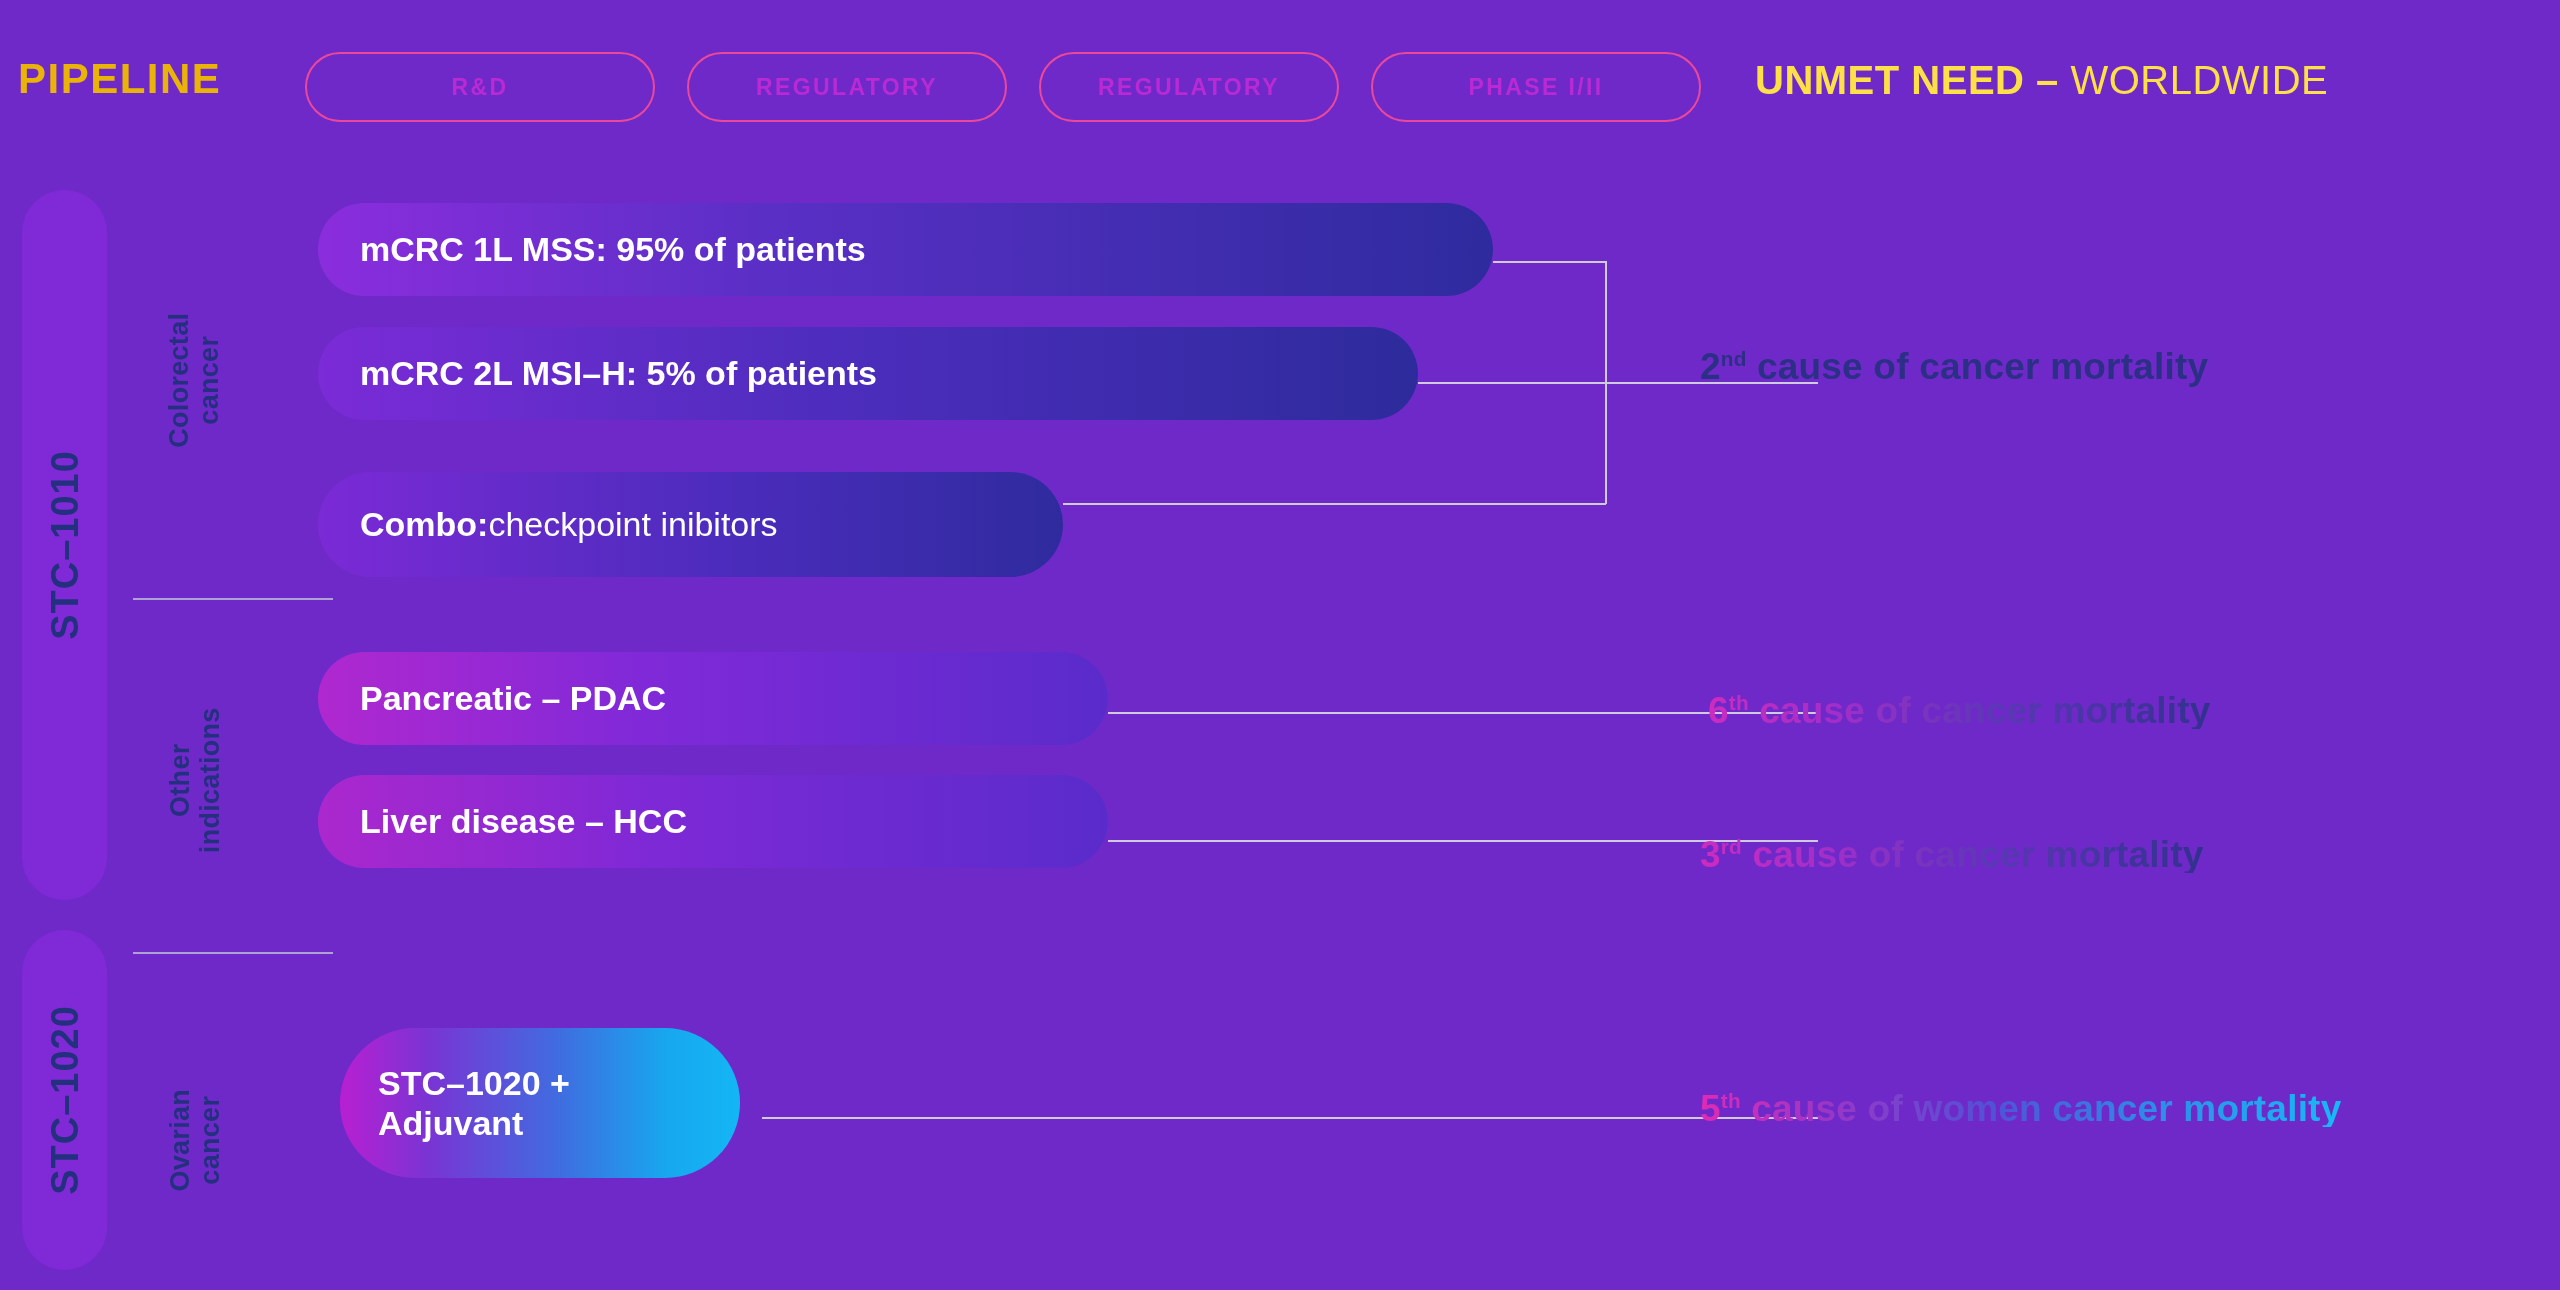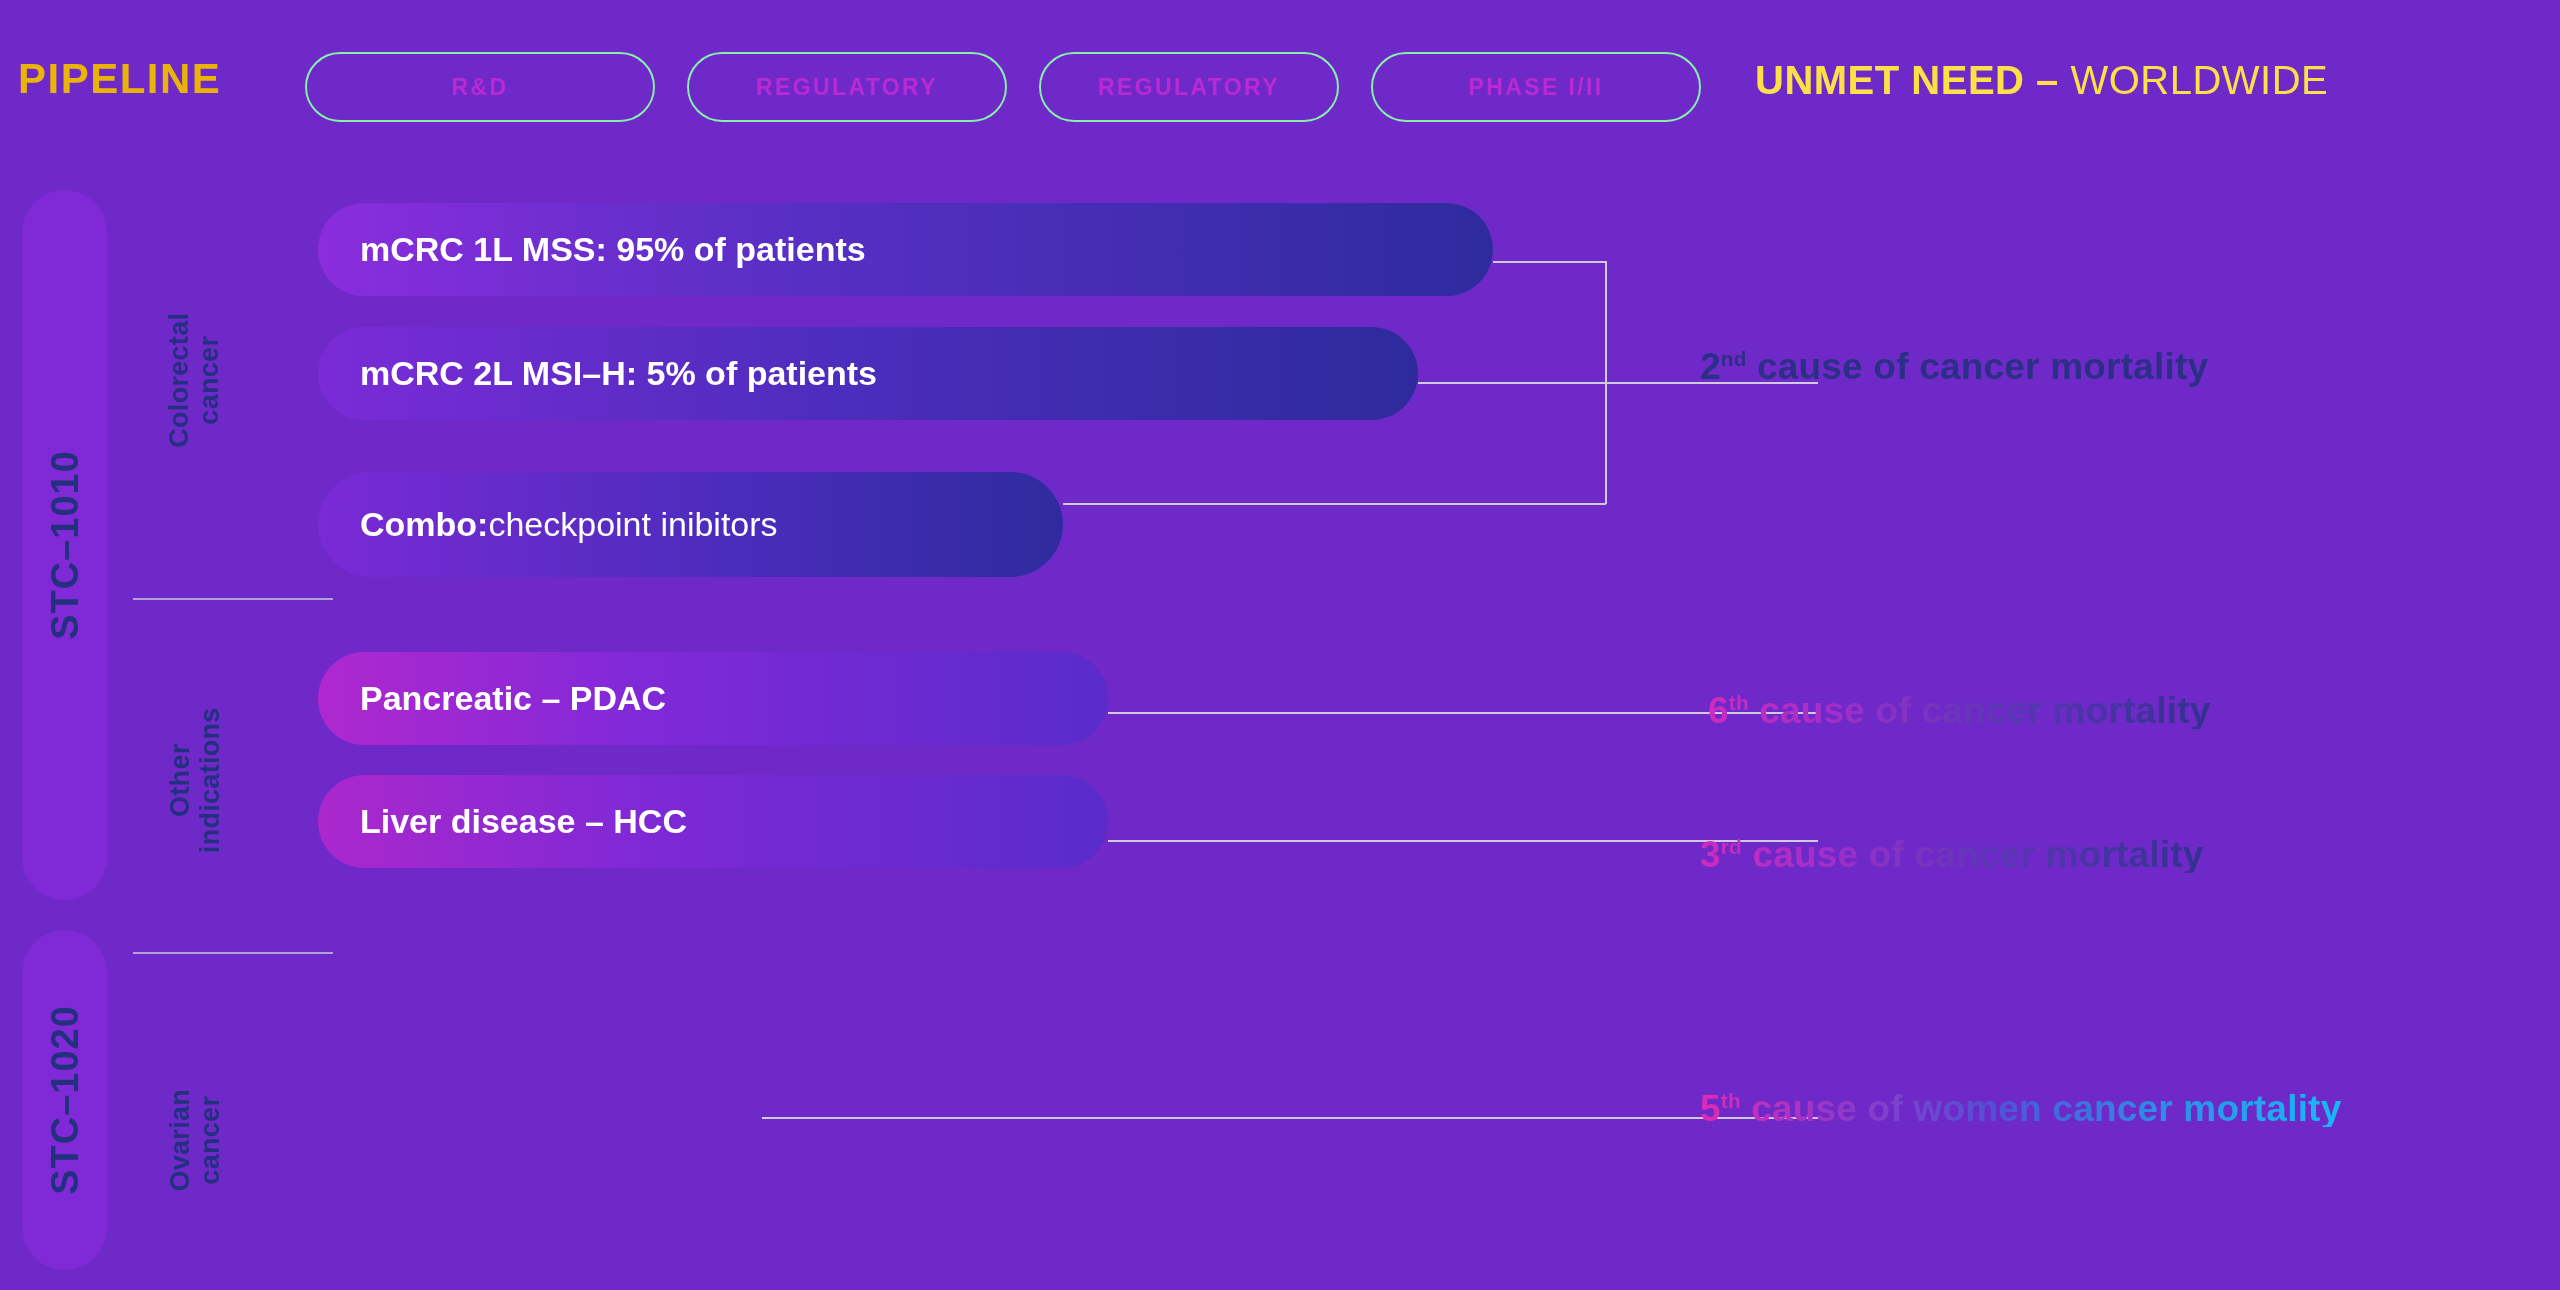--- a/index.html
+++ b/index.html
@@ -34,21 +34,21 @@
 
   .stage-pills {
     position: absolute;
     left: 305px;
     top: 52px;
     display: flex;
     align-items: center;
     gap: 32px;
   }
   .stage-pill {
-    border: 2px solid #86efac;
+    border: 2px solid #ec4899;
     border-radius: 999px;
     height: 70px;
     display: flex;
     align-items: center;
     justify-content: center;
     color: #b92ad4;
     font-size: 23px;
     font-weight: 700;
     letter-spacing: 2.4px;
     box-sizing: border-box;
@@ -235,20 +235,26 @@
   </div>
 
   <div class="bar" id="bar-pdac">
     <span class="b">Pancreatic – PDAC</span>
   </div>
 
   <div class="bar" id="bar-hcc">
     <span class="b">Liver disease – HCC</span>
   </div>
 
+  <div class="bar" id="bar-1020">
+    <span class="b">
+      <span class="txt">STC–1020 +</span>
+      <span class="txt">Adjuvant</span>
+    </span>
+  </div>
 
   <div class="conn h" style="left:1493px; top:261px; width:113px;"></div>
   <div class="conn h" style="left:1418px; top:382px; width:188px;"></div>
   <div class="conn h" style="left:1063px; top:503px; width:543px;"></div>
   <div class="conn v" style="left:1605px; top:261px; height:243px;"></div>
   <div class="conn h" style="left:1605px; top:382px; width:213px;"></div>
 
   <div class="conn h" style="left:1108px; top:712px; width:710px;"></div>
   <div class="conn h" style="left:1108px; top:840px; width:710px;"></div>
 

